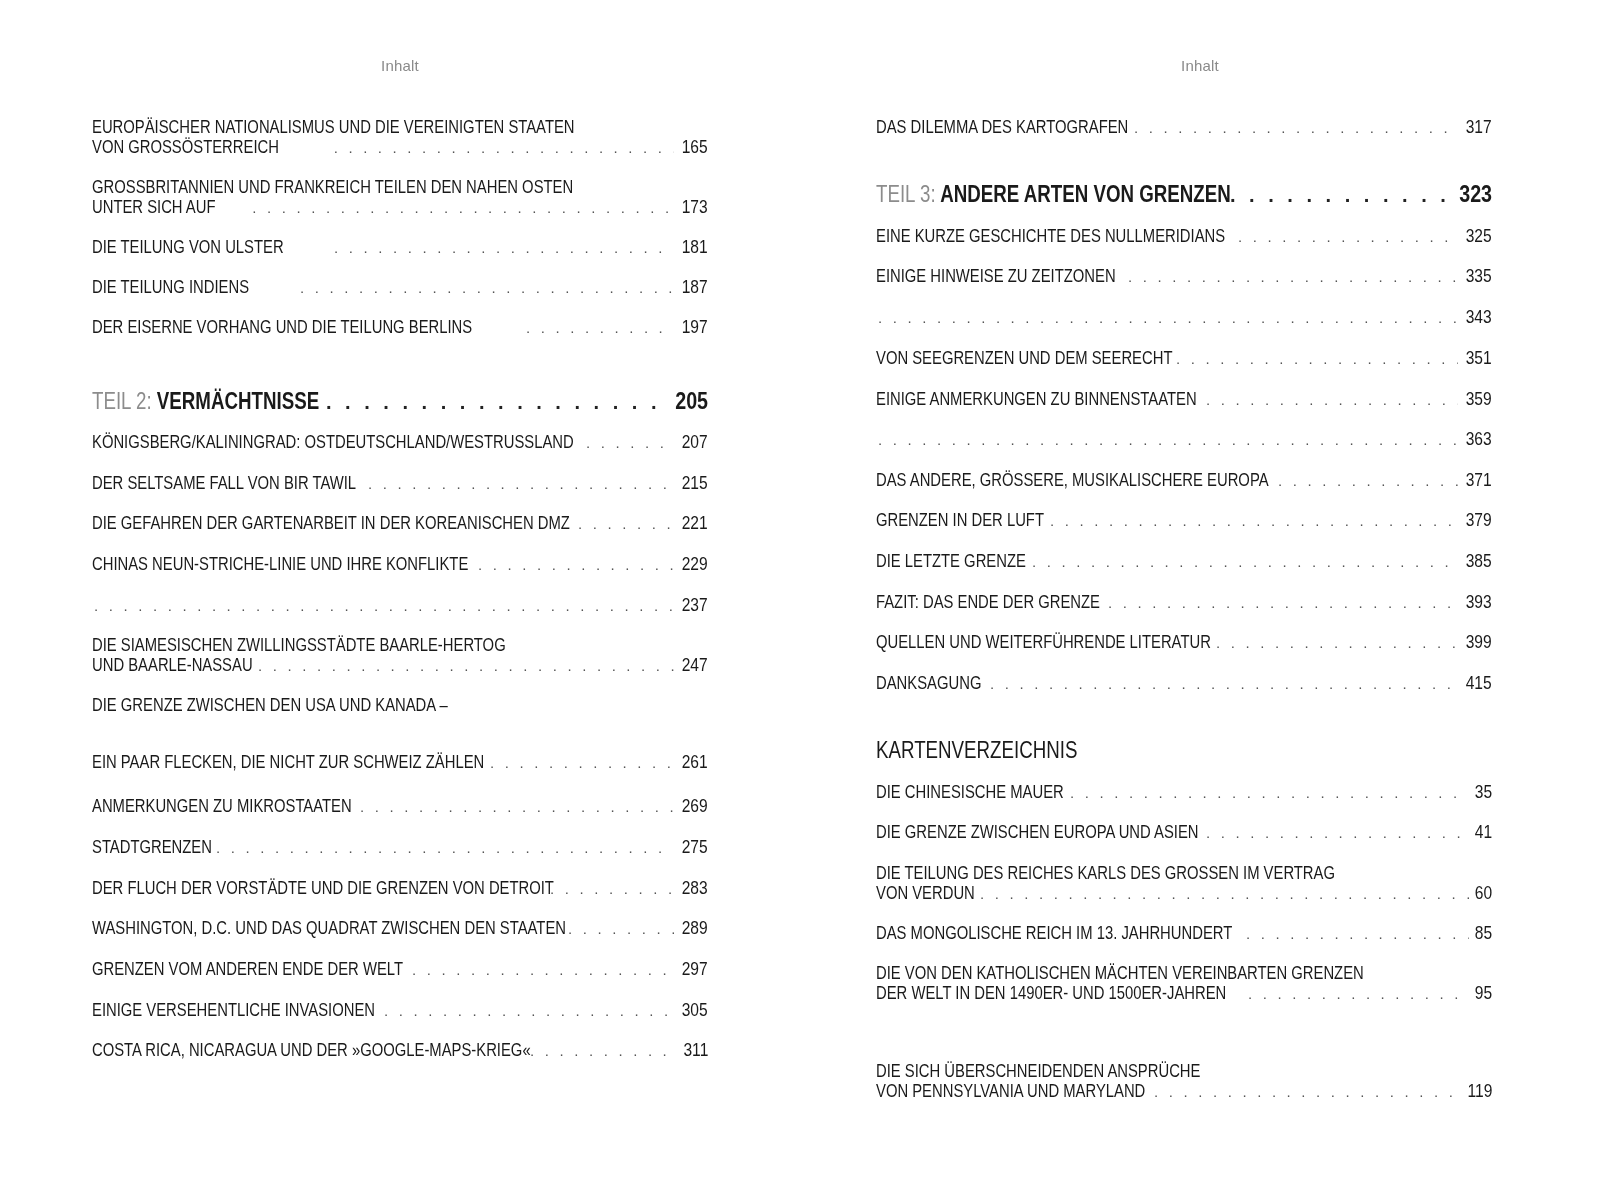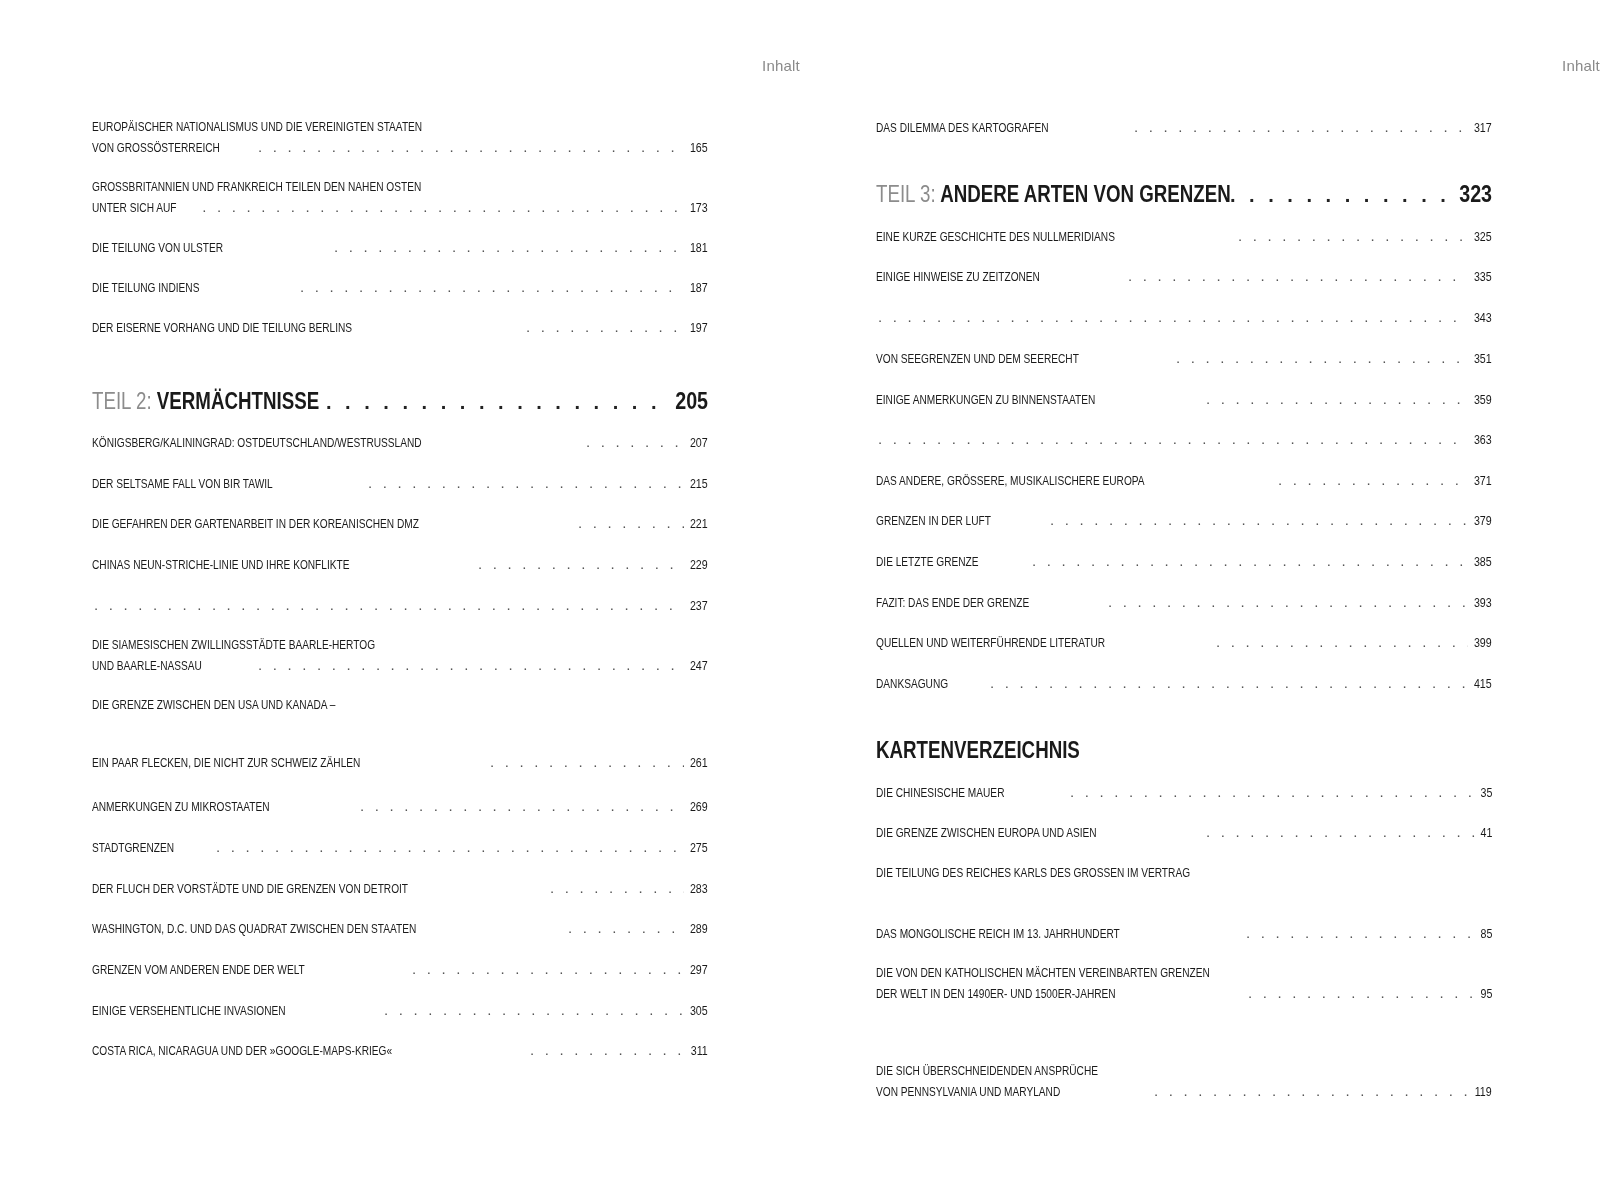--- a/index.html
+++ b/index.html
@@ -1,35 +1,35 @@
 <!DOCTYPE html>
 <html><head>
 <meta charset="utf-8">
 <style>
   html, body { margin: 0; padding: 0; background: #ffffff; }
   body { width: 1600px; height: 1186px; position: relative; overflow: hidden; font-family: "Liberation Sans", sans-serif; color: #1a1a1a; }
   .page { position: absolute; top: 0; width: 800px; height: 1186px; }
   .page.left { left: 0; }
   .page.right { left: 800px; }
-  .running-head { position: absolute; top: 57px; left: 0; width: 800px; text-align: right; font-size: 15px; color: #8a8a8a; letter-spacing: 0.2px; }
+  .running-head { position: absolute; top: 57px; left: 0; width: 800px; text-align: center; font-size: 15px; color: #8a8a8a; letter-spacing: 0.2px; }
   .toc { position: absolute; left: 92px; width: 616px; }
   .page.right .toc { left: 76px; }
-  .entry { position: absolute; left: 0; width: 616px; font-size: 13px; line-height: 20px; }
+  .entry { position: absolute; left: 0; width: 616px; font-size: 19px; line-height: 20px; }
   .entry .line1 { display: block; white-space: nowrap; transform-origin: left top; transform: scaleX(0.78); width: 128%; }
   .entry .row { display: flex; align-items: baseline; width: 616px; }
   .entry .title { white-space: nowrap; flex: 0 0 auto; transform-origin: left center; display: inline-block; }
   .entry .leader { flex: 1 1 auto; overflow: hidden; white-space: nowrap; color: #555; font-size: 15px; letter-spacing: 3.2px; margin: 0 2px; }
   .entry .leader::after { content: ". . . . . . . . . . . . . . . . . . . . . . . . . . . . . . . . . . . . . . . . . . . . . . . . . . . . . . . . . . . . . . . . . . . . . . . . . . . . . . . . . . . . . . . . . . . . . . . . . . . . . . . . . . . . . . . . . . . . . . . . . . . . . . . . . . . . ."; }
   .entry .pg { flex: 0 0 auto; white-space: nowrap; }
   .cond { display: inline-block; transform: scaleX(0.78); transform-origin: left center; }
   .cond-r { display: inline-block; transform: scaleX(0.82); transform-origin: right center; }
   .part { font-size: 24px; line-height: 26px; font-weight: bold; }
   .part .prefix { color: #8c8c8c; font-weight: normal; }
   .part .leader { font-size: 20px; color: #222; letter-spacing: 4px; font-weight: bold; }
-  .section-head { position: absolute; font-size: 24px; font-weight: bold; line-height: 26px; white-space: nowrap; }
+  .section-head { position: absolute; font-size: 24px; font-weight: normal; line-height: 26px; white-space: nowrap; }
 </style>
 </head>
 <body>
 
 <div class="page left">
   <div class="running-head">Inhalt</div>
   <div class="toc">
 
     <div class="entry" style="top:117px">
       <span class="line1">EUROPÄISCHER NATIONALISMUS UND DIE VEREINIGTEN STAATEN</span>
@@ -329,20 +329,25 @@
     <div class="entry" style="top:822px">
       <div class="row">
           <span class="title" style="width:328px"><span class="cond">DIE GRENZE ZWISCHEN EUROPA UND ASIEN</span></span>
           <span class="leader"></span>
           <span class="pg"><span class="cond-r">41</span></span>
         </div>
     </div>
 
     <div class="entry" style="top:863px">
       <span class="line1">DIE TEILUNG DES REICHES KARLS DES GROSSEN IM VERTRAG</span>
+      <div class="row">
+          <span class="title" style="width:102px"><span class="cond">VON VERDUN</span></span>
+          <span class="leader"></span>
+          <span class="pg"><span class="cond-r">60</span></span>
+        </div>
     </div>
 
     <div class="entry" style="top:923px">
       <div class="row">
           <span class="title" style="width:368px"><span class="cond">DAS MONGOLISCHE REICH IM 13. JAHRHUNDERT</span></span>
           <span class="leader"></span>
           <span class="pg"><span class="cond-r">85</span></span>
         </div>
     </div>
 

